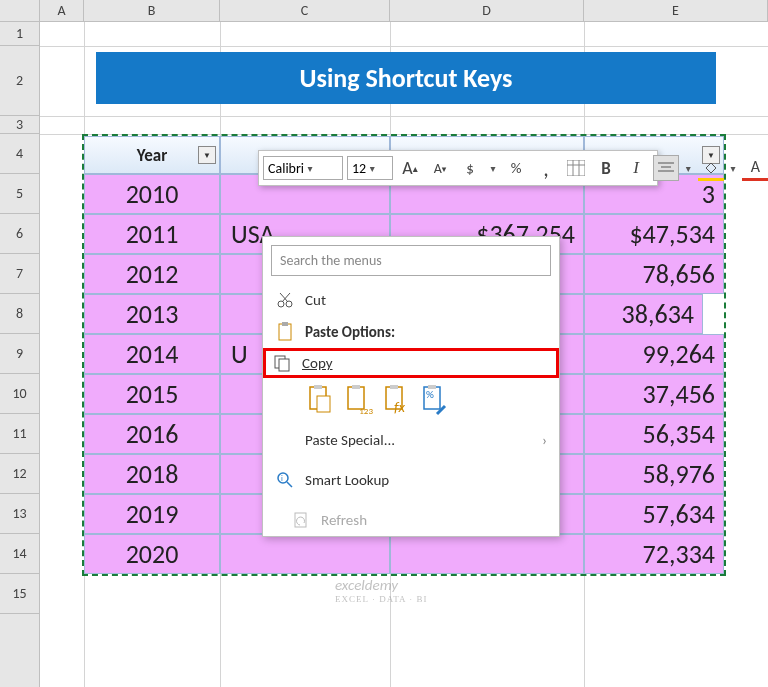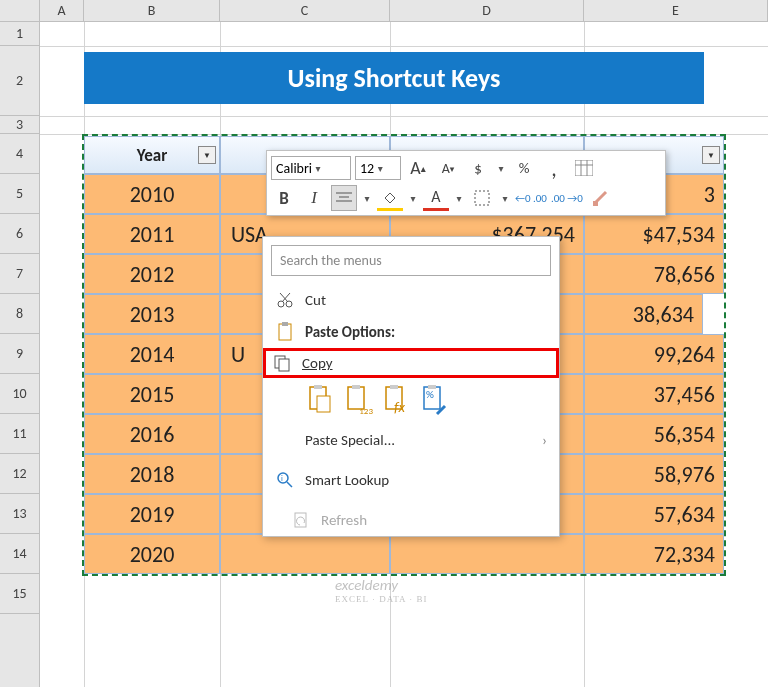--- a/index.html
+++ b/index.html
@@ -82,22 +82,22 @@
     background: #f0f0f0;
     display: flex;
     align-items: center;
     justify-content: center;
     font-size: 8px;
     color: #333;
   }
   .tr { display: flex; }
   .td {
     border: 1px solid #9fb8d9;
-    background: #fdba74;
-    font-size: 22px;
+    background: #f0abfc;
+    font-size: 26px;
     color: #222;
     display: flex;
     align-items: center;
     justify-content: center;
     height: 40px;
     overflow: hidden;
   }
   .td.right { justify-content: flex-end; padding-right: 8px; }
   .gridline-v {
     position: absolute;
@@ -112,23 +112,21 @@
     left: 0; right: 0;
   }
   
   .mini-toolbar {
     position: absolute;
     background: #fff;
     border: 1px solid #c0c0c0;
     box-shadow: 2px 2px 6px rgba(0,0,0,0.25);
     padding: 4px;
     display: flex;
-    flex-direction: column;
     gap: 4px;
-    margin-left: 8px;
   }
   .mt-row { display: flex; align-items: center; gap: 4px; }
   .mt-sel {
     border: 1px solid #aaa;
     font-size: 14px;
     padding: 2px 4px;
     background: #fff;
     display: flex;
     align-items: center;
     height: 24px;
@@ -223,21 +221,21 @@
 <div class="grid" style="width:728px;height:665px">
   <div class="gridline-v" style="left:44px"></div>
   <div class="gridline-v" style="left:180px"></div>
   <div class="gridline-v" style="left:350px"></div>
   <div class="gridline-v" style="left:544px"></div>
   <div class="gridline-h" style="top:24px"></div>
   <div class="gridline-h" style="top:94px"></div>
   <div class="gridline-h" style="top:112px"></div>
 </div>
 
-<div class="title-banner" style="left:84px;top:52px;width:620px;height:52px">
+<div class="title-banner" style="left:96px;top:52px;width:620px;height:52px">
   <span>Using Shortcut Keys</span>
 </div>
 
 <div class="table-wrap" style="left:82px;top:134px;width:644px">
   <div class="table-header-row">
     <div class="th" style="width:136px">
       <span>Year</span>
       <div class="filter-btn">▼</div>
     </div>
     <div class="th" style="width:170px"></div>

